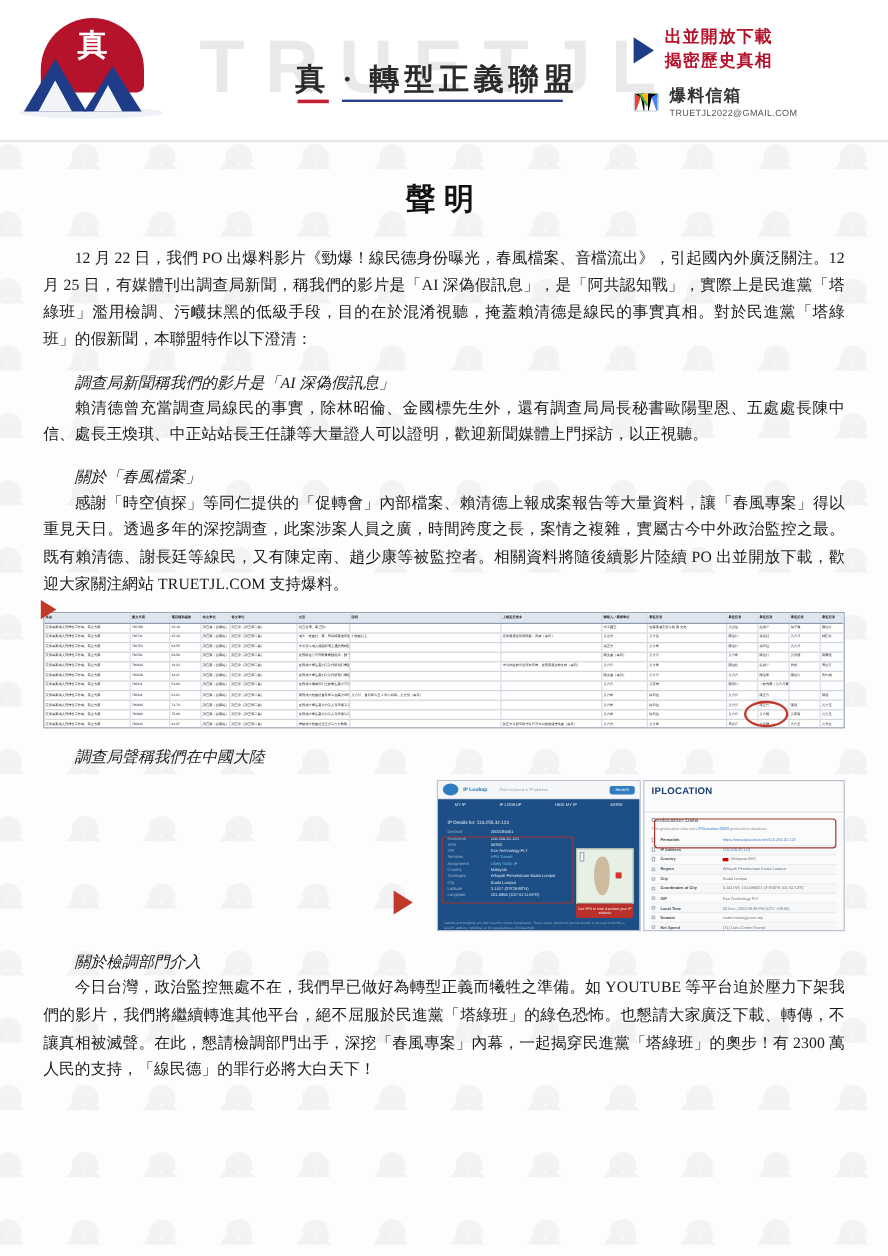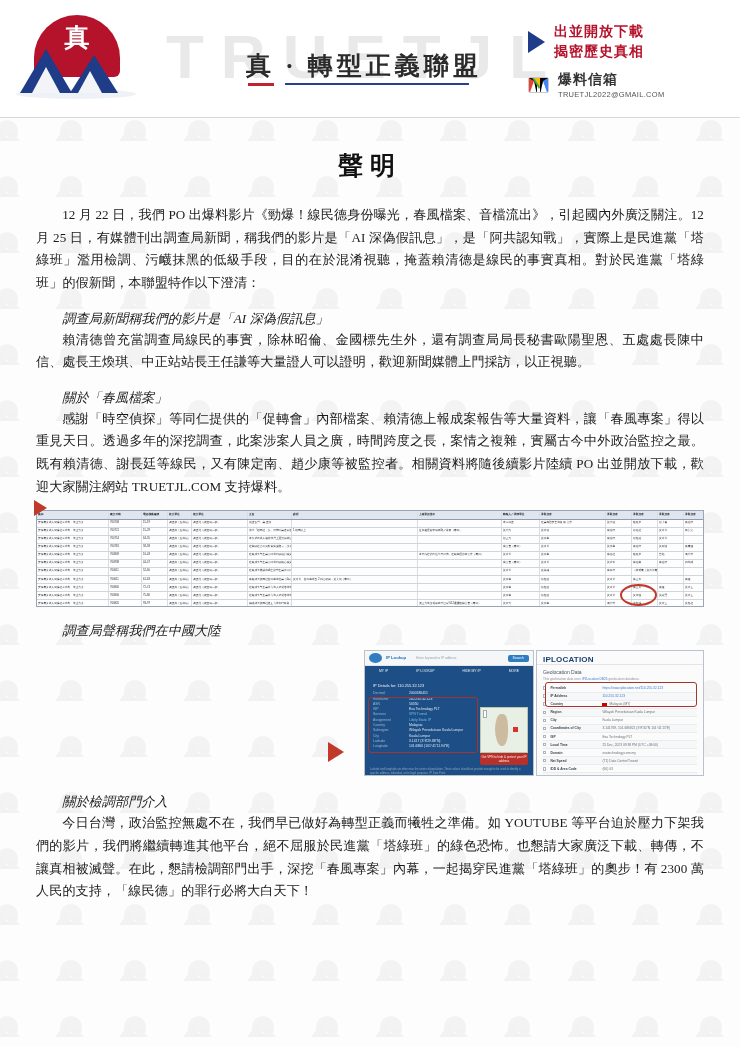--- a/index.html
+++ b/index.html
@@ -519,21 +519,21 @@
   }
   .iplk-foot {
     position: absolute;
     left: 5px; right: 5px; bottom: 2px;
     font-size: 2.7px;
     color: #8fa6bd;
     line-height: 1.3;
   }
 
   .ipl-head {
-    padding: 4px 6px 0 6px;
+    padding: 4px 6px 12px 6px;
     border-bottom: 1px solid #e4e4e4;
   }
   .ipl-logo {
     font-size: 8px;
     font-weight: 700;
     color: #1b3f72;
     letter-spacing: 0.2px;
   }
   .ipl-geo-title {
     font-size: 5px;

